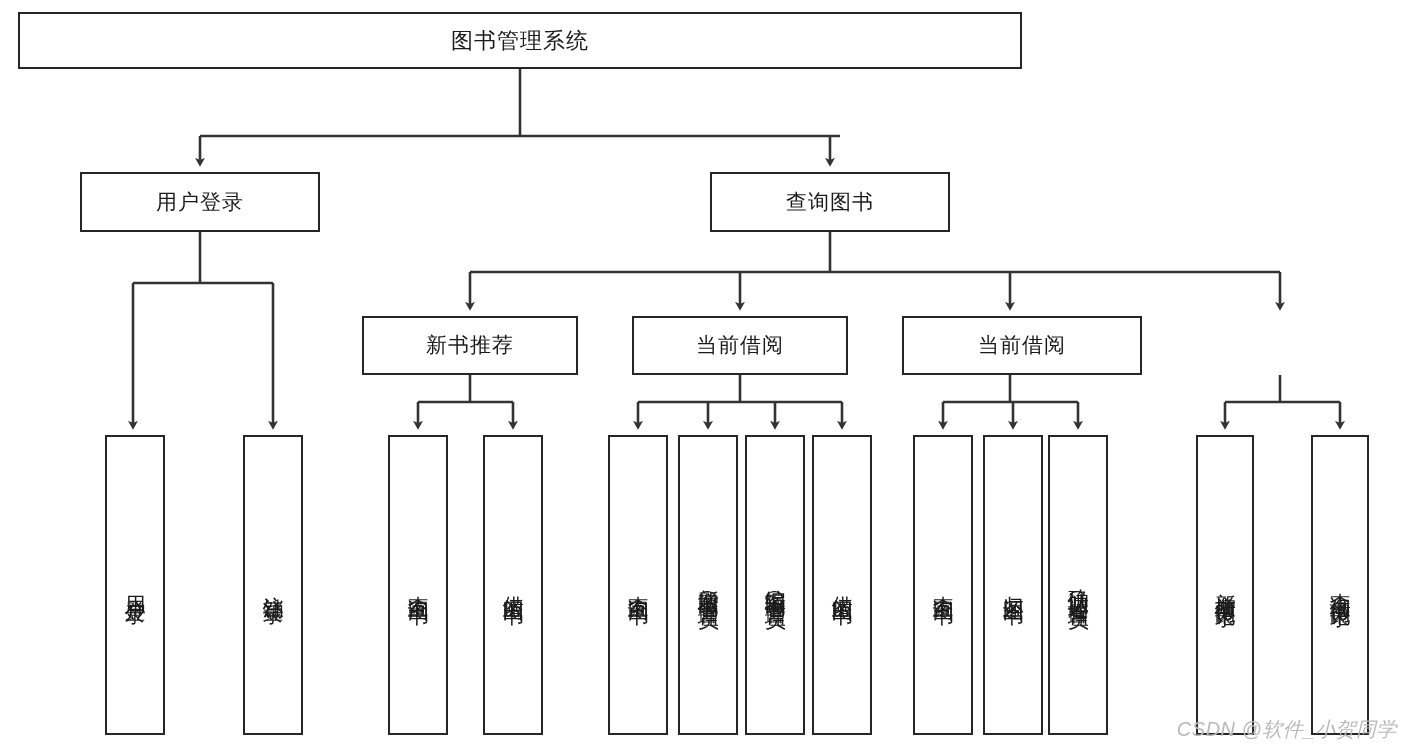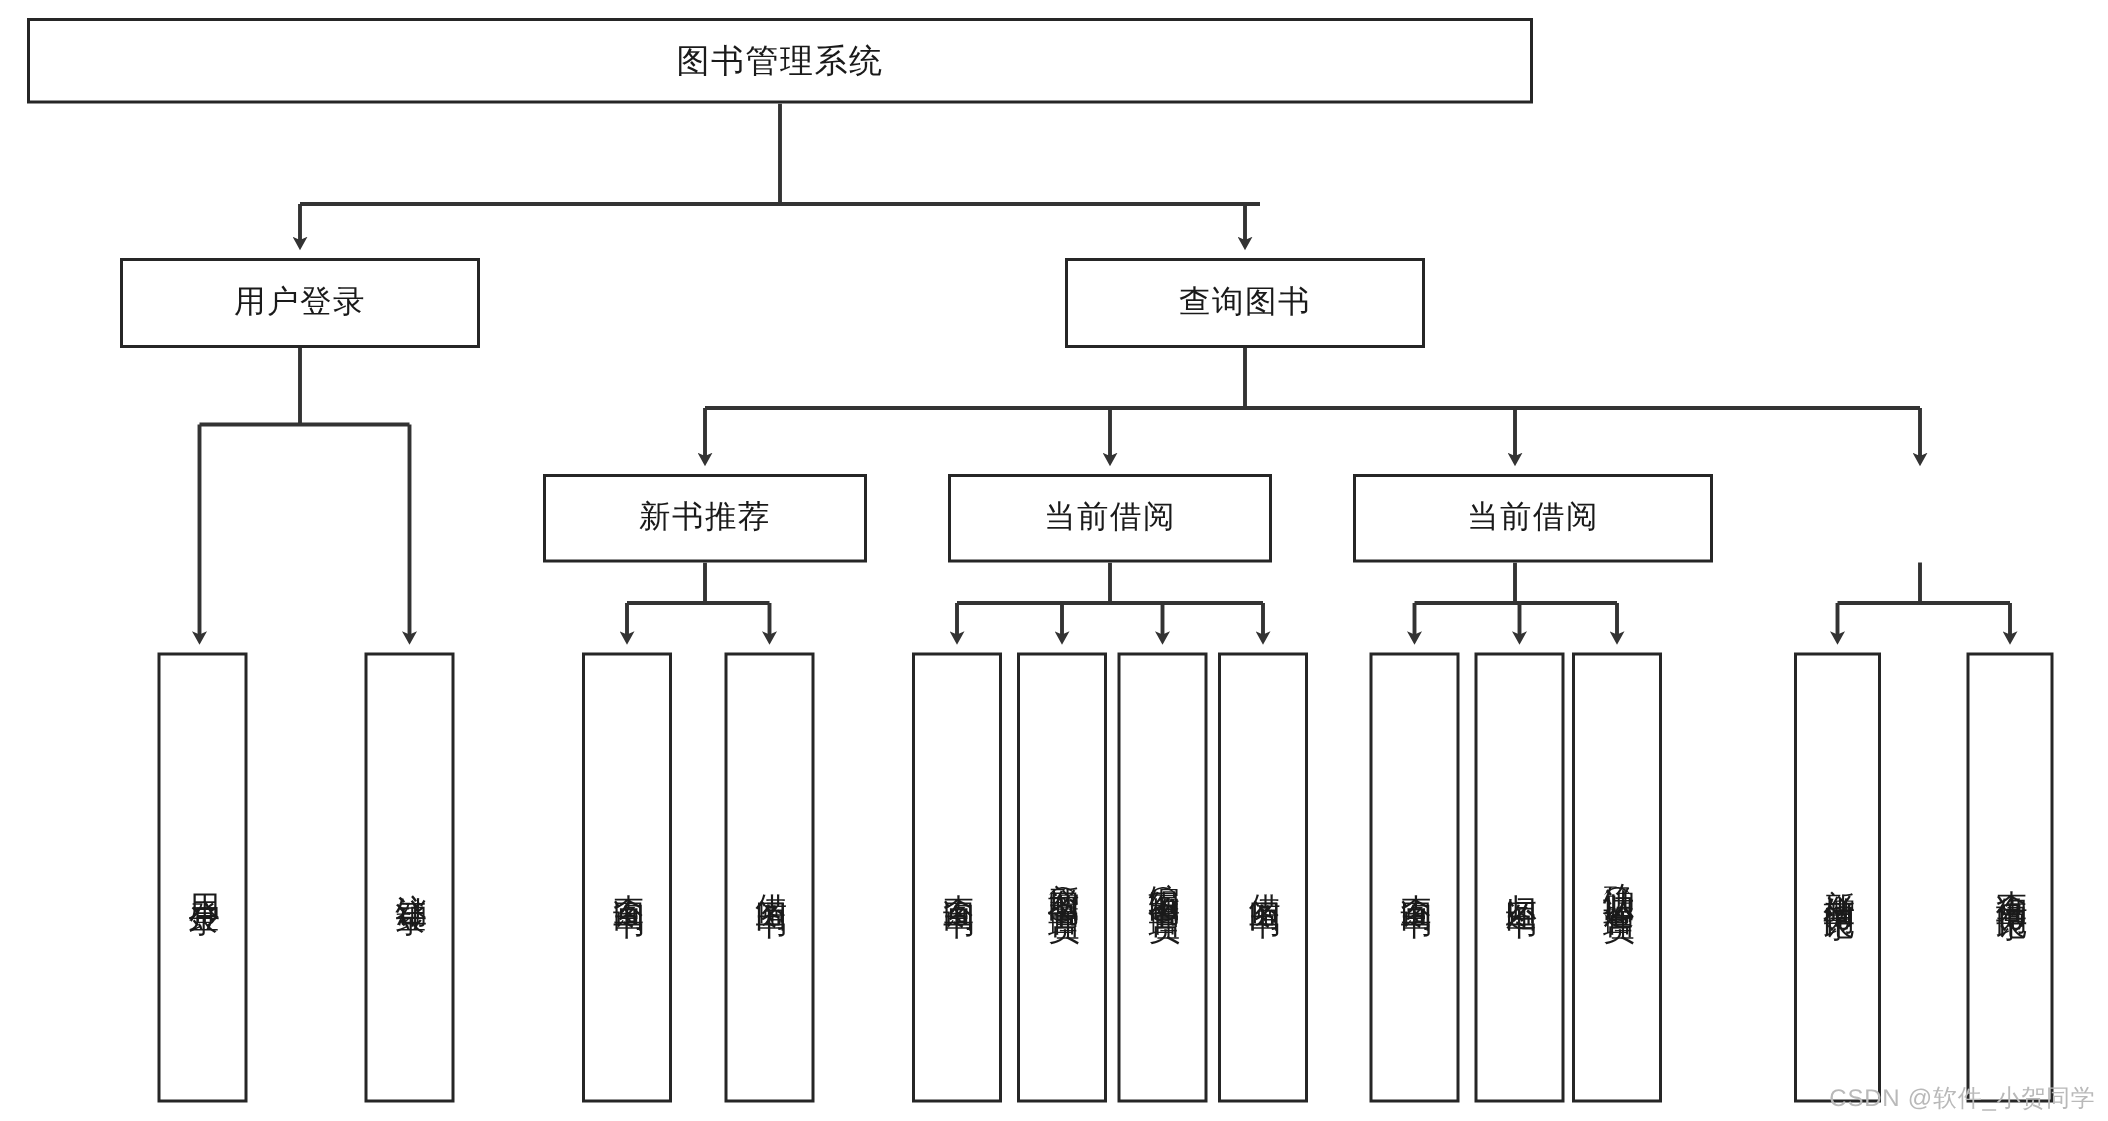--- a/index.html
+++ b/index.html
@@ -51,25 +51,26 @@
     font-size:21px;
     line-height:1.35;
     letter-spacing:3px;
     white-space:normal;
     max-height:100%;
   }
   .watermark{
     position:absolute;
     right:8px;
     bottom:4px;
-    font-size:16px;
+    font-size:20px;
     color:#b9b9b9;
     z-index:3;
     white-space:nowrap;
     letter-spacing:0.5px;
+    font-style:italic;
   }
 </style>
 </head>
 <body>
 
 <div id="canvas">
 
   <svg id="edges" viewBox="0 0 1405 747" width="1405" height="747" xmlns="http://www.w3.org/2000/svg">
     <defs>
       <marker id="arrow" markerWidth="10" markerHeight="10" refX="4.2" refY="5" orient="auto" markerUnits="userSpaceOnUse">

